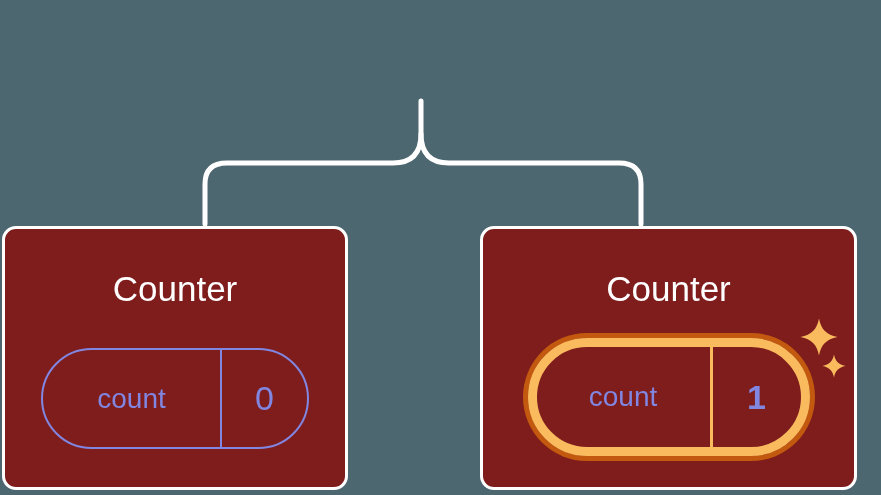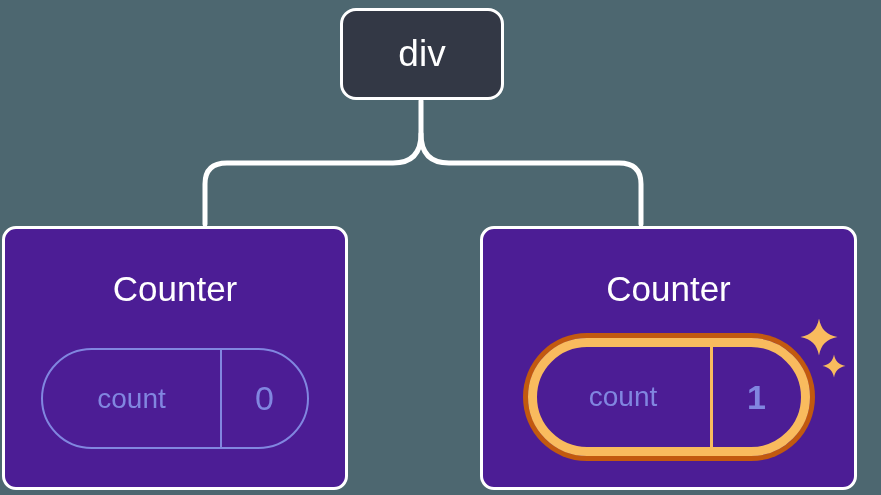--- a/index.html
+++ b/index.html
@@ -35,21 +35,21 @@
     stroke: #ffffff;
     stroke-width: 5;
     stroke-linecap: round;
   }
   
   .card {
     position: absolute;
     top: 226px;
     height: 264px;
     box-sizing: border-box;
-    background: #4c1d95;
+    background: #7f1d1d;
     border: 3px solid #ffffff;
     border-radius: 14px;
     display: flex;
     flex-direction: column;
     align-items: center;
   }
   .card-left  { left: 2px;   width: 346px; }
   .card-right { left: 480px; width: 377px; }
   .card-title {
     margin-top: 40px;
@@ -104,23 +104,20 @@
 </head>
 <body>
 
 <div class="stage">
 
   <svg class="connectors" width="881" height="495" viewBox="0 0 881 495" aria-hidden="true">
     <path d="M421 101 L421 134 Q421 163 393 163 L227 163 Q205 163 205 184 L205 224"></path>
     <path d="M421 134 Q421 163 449 163 L619 163 Q641 163 641 184 L641 224"></path>
   </svg>
 
-  <div class="node-root">
-    <span>div</span>
-  </div>
 
   <div class="card card-left">
     <div class="card-title">Counter</div>
     <div class="pill pill-plain">
       <div class="pill-key">count</div>
       <div class="pill-value">0</div>
     </div>
   </div>
 
   <div class="card card-right">

